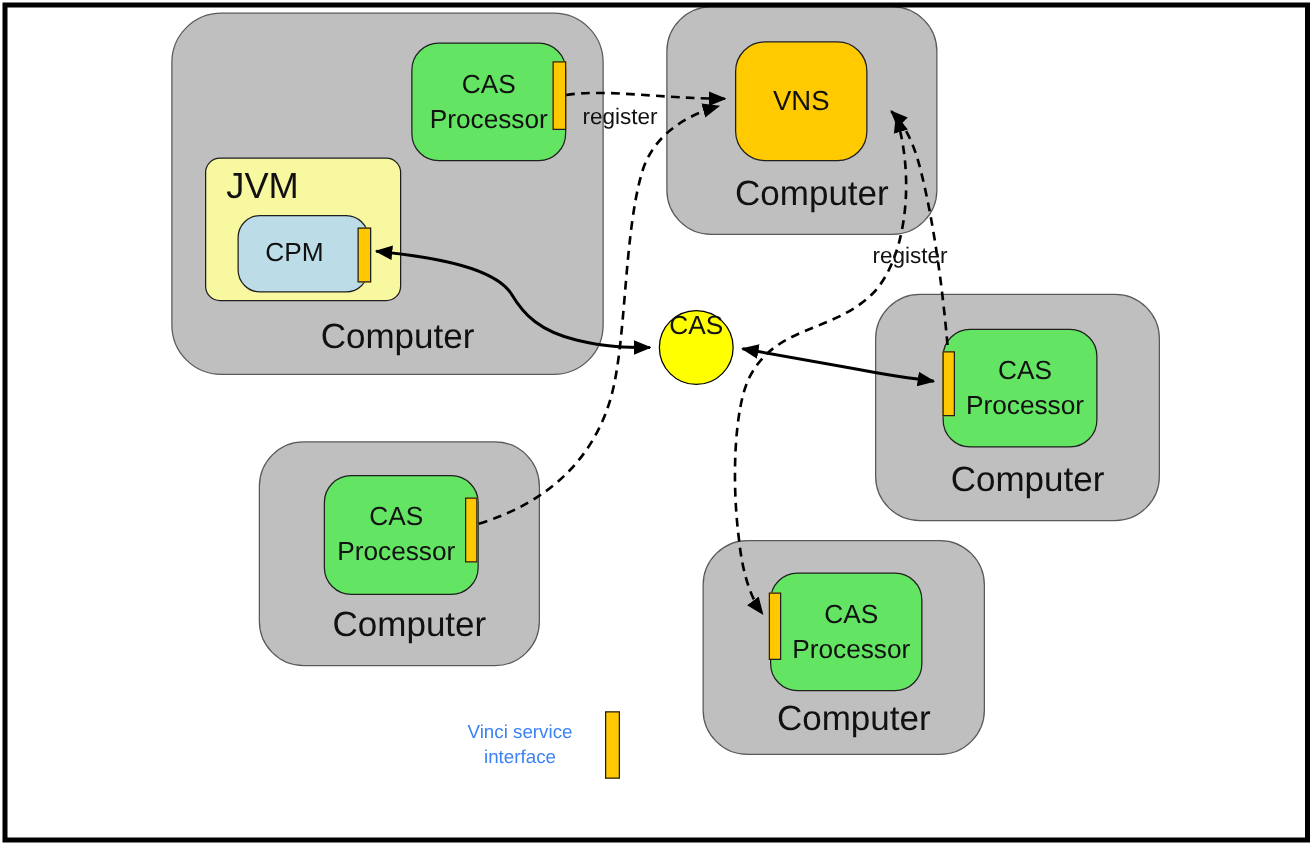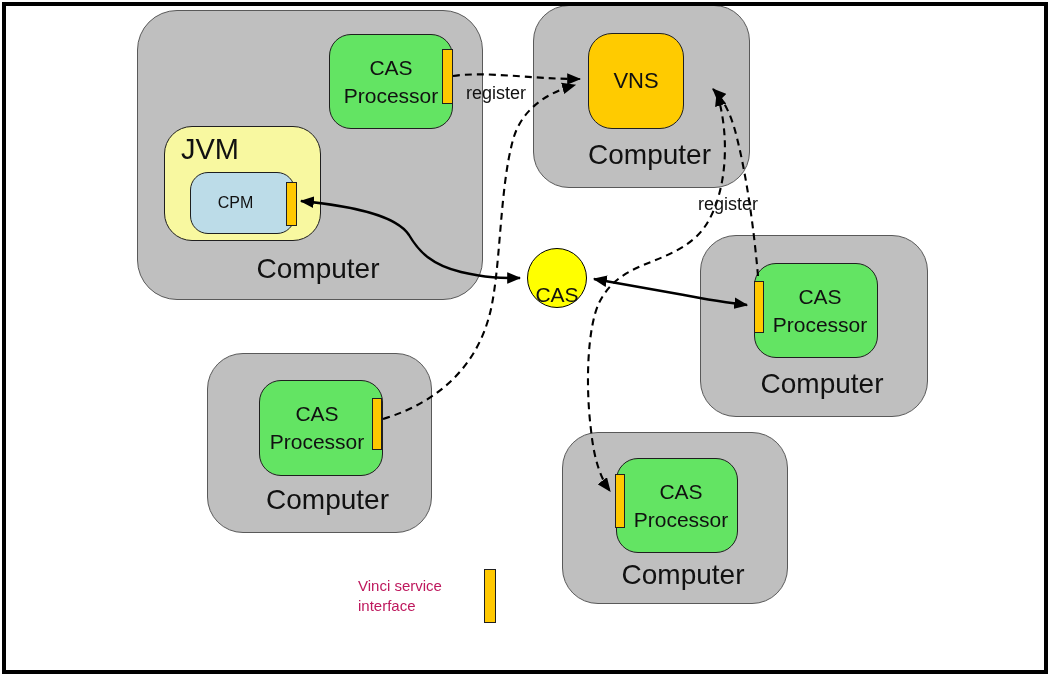--- a/index.html
+++ b/index.html
@@ -3,28 +3,28 @@
 <meta charset="utf-8">
 <style>
   html,body{margin:0;padding:0;background:#ffffff;}
   body{font-family:"Liberation Sans","DejaVu Sans",sans-serif;}
   .stage{position:relative;width:1051px;height:677px;background:#ffffff;overflow:hidden;}
   .page-border{position:absolute;left:2px;top:2px;right:3px;bottom:3px;border:4px solid #000;pointer-events:none;z-index:9;}
   .abs{position:absolute;box-sizing:border-box;}
   .computer{border:1.5px solid #595959;border-radius:36px;z-index:1;}
   .proc{border:1.5px solid #1f1f1f;border-radius:22px;z-index:2;display:flex;align-items:center;justify-content:center;text-align:center;font-size:21px;line-height:1.32;color:#111;}
   .vnsbox{border:1.5px solid #1f1f1f;border-radius:24px;z-index:2;display:flex;align-items:center;justify-content:center;font-size:22px;color:#111;}
-  .jvmbox{border:1.5px solid #1f1f1f;border-radius:28px;z-index:2;}
+  .jvmbox{border:1.5px solid #1f1f1f;border-radius:12px;z-index:2;}
   .jvm-label{position:absolute;left:16px;top:6px;font-size:29px;color:#111;}
-  .cpmbox{border:1.5px solid #1f1f1f;border-radius:18px;z-index:3;display:flex;align-items:center;justify-content:center;font-size:16px;color:#111;}
+  .cpmbox{border:1.5px solid #1f1f1f;border-radius:18px;z-index:3;display:flex;align-items:center;justify-content:center;font-size:21px;color:#111;}
   .bar{border:1.5px solid #1f1f1f;z-index:4;}
   .comp-label{position:absolute;left:16px;right:0;text-align:center;font-size:28px;color:#111;z-index:2;}
-  .cas-circle{border:1.8px solid #000;border-radius:50%;z-index:2;display:flex;align-items:flex-end;justify-content:center;font-size:21px;color:#111;}
+  .cas-circle{border:1.8px solid #000;border-radius:50%;z-index:2;display:flex;align-items:flex-start;justify-content:center;font-size:21px;color:#111;}
   .edge-label{position:absolute;font-size:18px;color:#111;z-index:6;}
-  .legend-text{position:absolute;font-size:15px;color:#be185d;text-align:left;line-height:1.35;z-index:2;}
+  .legend-text{position:absolute;font-size:15px;color:#3b82f6;text-align:center;line-height:1.35;z-index:2;}
   svg.arrows{position:absolute;left:0;top:0;z-index:5;pointer-events:none;}
   svg .solid{fill:none;stroke:#000;stroke-width:2.4px;}
   svg .dashed{fill:none;stroke:#000;stroke-width:2.1px;stroke-dasharray:7 5;}
 </style>
 </head>
 <body>
 
 <div class="stage">
 
   <div class="abs computer" style="left: 137px; top: 10px; width: 346px; height: 290px; border-radius: 40px; background-color: rgb(191, 191, 191);">
@@ -36,21 +36,21 @@
       <div class="jvm-label">JVM</div>
       <div class="abs cpmbox" style="left: 25px; top: 45px; width: 105px; height: 62px; background-color: rgb(188, 220, 232);">
         <span style="margin-right:14px;">CPM</span>
       </div>
       <div class="abs bar" style="left: 121px; top: 55px; width: 11px; height: 44px; background-color: rgb(255, 200, 0);"></div>
     </div>
     <div class="comp-label" style="bottom:14px;">Computer</div>
   </div>
 
   <div class="abs computer" style="left: 533px; top: 5px; width: 217px; height: 183px; background-color: rgb(191, 191, 191);">
-    <div class="abs vnsbox" style="left: 54px; top: 27px; width: 96px; height: 96px; background-color: rgb(255, 203, 0);">
+    <div class="abs vnsbox" style="left: 54px; top: 27px; width: 106px; height: 96px; background-color: rgb(255, 203, 0);">
       <span>VNS</span>
     </div>
     <div class="comp-label" style="bottom:16px;">Computer</div>
   </div>
 
   <div class="abs cas-circle" style="left: 527px; top: 248px; width: 60px; height: 60px; background-color: rgb(255, 255, 0);">
     <span>CAS</span>
   </div>
 
   <div class="abs computer" style="left: 700px; top: 235px; width: 228px; height: 182px; background-color: rgb(191, 191, 191);">

